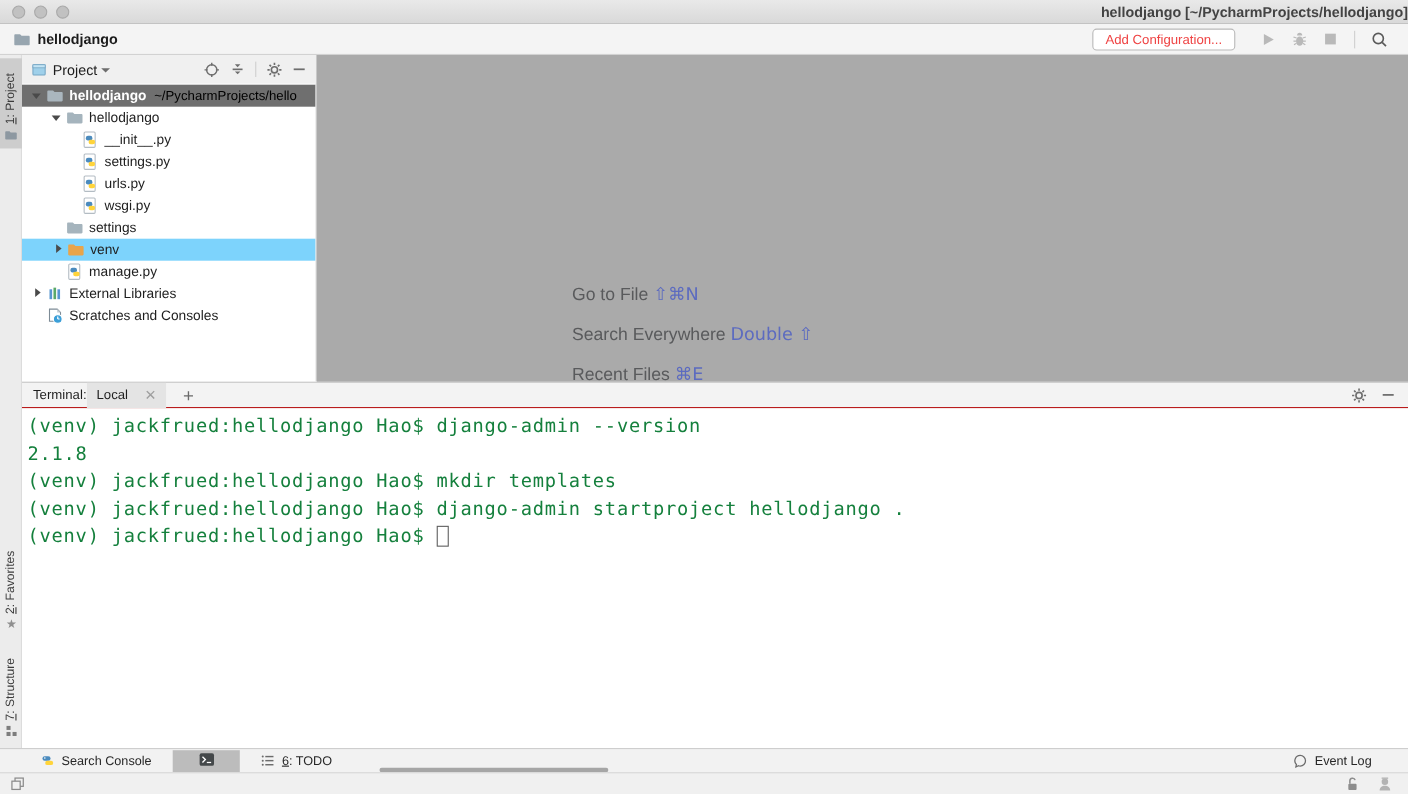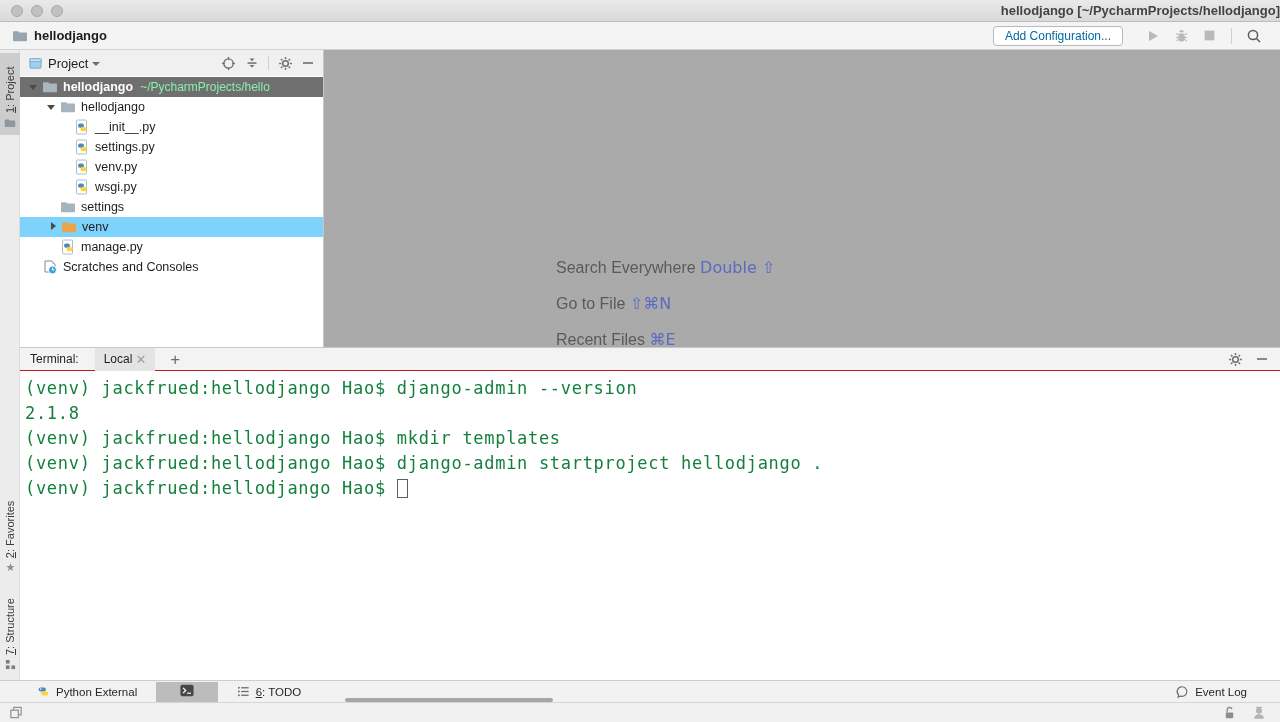--- a/index.html
+++ b/index.html
@@ -13,53 +13,53 @@
   .light { width:12px; height:12px; border-radius:50%; background:#c1c1c1; border:1px solid #a9a9a9; }
   .win-title { text-align:right; line-height:21px; font-size:13px; color:#434343; font-weight:bold; }
 
   
   .toolbar { position:absolute; top:22px; left:0; width:1280px; height:28px; background:#f4f4f4;
     border-bottom:1px solid #d2d2d2; display:flex; align-items:center; padding:0 12px; }
   .nav-folder { width:16px; height:16px; margin-right:6px; }
   .breadcrumb-label { font-weight:bold; font-size:13px; color:#1c1c1c; }
   .toolbar-spacer { flex:1; }
   .add-config-btn { height:20px; background:#fff; border:1px solid #b9b9b9; border-radius:4px;
-    font-size:12px; color:#0369a1; padding:0 11px; line-height:18px; margin-right:16px;
+    font-size:12px; color:#ef4444; padding:0 11px; line-height:18px; margin-right:16px;
     font-family:"Liberation Sans", sans-serif; }
   .tb-ico { width:16px; height:16px; margin:0 6px; display:inline-flex; align-items:center; justify-content:center; }
   .tb-divider { width:1px; height:16px; background:#cfcfcf; margin:0 8px; }
 
   
   .workspace { position:absolute; top:50px; left:0; width:1280px; height:630px; display:flex; }
   .stripe { width:20px; background:#ececec; border-right:1px solid #dcdcdc; position:relative; flex:none; }
   .stripe-tab { position:absolute; left:0; transform:rotate(-90deg); transform-origin:0 0;
     height:20px; display:flex; align-items:center; gap:4px; padding:0 6px; font-size:11px; color:#3b3b3b; white-space:nowrap; }
   .stripe-tab .num { text-decoration:underline; }
   .stripe-tab.active { background:#cdcdcd; }
   .stripe-ico { display:inline-flex; transform:rotate(90deg); }
   .star-glyph { font-size:11px; color:#8f8f8f; }
 
   .right-col { flex:1; display:flex; flex-direction:column; min-width:0; }
   .upper { height:297px; display:flex; min-height:0; }
 
   
-  .project-panel { width:304px; flex:none; background:#fff; border-right:1px solid #c6c6c6;
+  .project-panel { width:268px; flex:none; background:#fff; border-right:1px solid #c6c6c6;
     display:flex; flex-direction:column; overflow:hidden; }
   .pp-header { height:26px; background:#f0f0f0; display:flex; align-items:center; padding:0 9px; flex:none; }
   .pp-title { font-size:13px; color:#1c1c1c; margin:0 4px 0 6px; }
   .chev { width:0; height:0; border-left:4px solid transparent; border-right:4px solid transparent;
     border-top:4.5px solid #6d6d6d; margin-top:2px; }
   .pp-actions { margin-left:auto; display:flex; align-items:center; gap:9px; }
   .pp-divider { width:1px; height:14px; background:#cfcfcf; }
 
   .tree { flex:1; overflow:hidden; padding-top:1px; }
   .tree-row { height:20px; display:flex; align-items:center; white-space:nowrap; cursor:default; }
   .tree-row.selected { background:#6f6f6f; }
   .tree-row.selected .tlabel { color:#ffffff; font-weight:bold; }
-  .tree-row.selected .tsecondary { color:#86efac; }
+  .tree-row.selected .tsecondary { color:#000000; }
   .tree-row.highlight { background:#7dd3fc;padding-left:27px; }
   .lvl0 { padding-left:8px; } .lvl1 { padding-left:26px; } .lvl2 { padding-left:54px; }
   .arrow { width:12px; height:12px; position:relative; flex:none; margin-right:2px; }
   .arrow.down::after { content:""; position:absolute; left:1px; top:4px;
     border-left:4.5px solid transparent; border-right:4.5px solid transparent; border-top:5.5px solid #4a4a4a; }
   .arrow.right::after { content:""; position:absolute; left:4px; top:1px;
     border-top:4.5px solid transparent; border-bottom:4.5px solid transparent; border-left:5.5px solid #4a4a4a; }
   .ticon { width:16px; height:16px; flex:none; margin-right:5px; display:inline-flex; }
   .tlabel { font-size:12.5px; color:#1e1e1e; }
   .tsecondary { font-size:12px; color:#8a8a8a; margin-left:7px; }
@@ -68,22 +68,22 @@
   .editor { flex:1; background:#aaaaaa; position:relative; overflow:hidden; min-width:0; }
   .shortcuts { position:absolute; left:232px; top:208px; }
   .sc-line { height:36px; font-size:16px; color:#595a5c; white-space:nowrap; }
   .sc-keys { color:#5c6bc0; font-family:"DejaVu Sans", sans-serif; }
 
   
   .terminal-panel { flex:1; display:flex; flex-direction:column; min-height:0; background:#fff; }
   .term-header { height:24px; flex:none; background:#f3f3f3; border-top:1px solid #c6c6c6;
     border-bottom:1px solid #b91c1c; display:flex; align-items:center; padding:0 12px 0 10px; }
   .term-label { font-size:12px; color:#1f1f1f; }
-  .term-tab { margin-left:16px; height:23px; background:#e4e4e4; display:flex; align-items:center;
-    gap:3px; padding:0 9px; font-size:12px; color:#1f1f1f; }
+  .term-tab { margin-left:0; height:23px; background:#e4e4e4; display:flex; align-items:center;
+    gap:15px; padding:0 9px; font-size:12px; color:#1f1f1f; }
   .tab-close { color:#9e9e9e; font-size:13px; line-height:1; }
   .term-plus { margin-left:15px; font-size:17px; color:#6b6b6b; line-height:1; }
   .term-actions { margin-left:auto; display:flex; align-items:center; gap:13px; }
   .term-body { flex:1; padding:7px 0 0 5px; font-family:"DejaVu Sans Mono","Liberation Mono",monospace;
     font-size:17px; letter-spacing:0.7px; color:#15803d; overflow:hidden; }
   .term-line { height:25px; white-space:pre; }
   .cursor-box { display:inline-block; width:11px; height:19px; border:1.5px solid #5f5f5f; vertical-align:-4px; }
 
   
   .toolwin-bar { position:absolute; left:0; top:680px; width:1280px; height:22px; background:#f2f2f2;
@@ -278,21 +278,21 @@
             <span class="tlabel">settings.py</span>
           </div>
           <div class="tree-row lvl2">
             <span class="ticon">
                 <svg width="16" height="16" viewBox="0 0 16 16">
                   <rect x="2.5" y="1" width="10" height="14" rx="1" fill="#fff" stroke="#b3bcc3"></rect>
                   <rect x="4" y="4.5" width="6" height="4.2" rx="2" fill="#4b8bbe"></rect>
                   <rect x="6.5" y="8" width="6" height="4.2" rx="2" fill="#ffd43b"></rect>
                 </svg>
               </span>
-            <span class="tlabel">venv.py</span>
+            <span class="tlabel">urls.py</span>
           </div>
           <div class="tree-row lvl2">
             <span class="ticon">
                 <svg width="16" height="16" viewBox="0 0 16 16">
                   <rect x="2.5" y="1" width="10" height="14" rx="1" fill="#fff" stroke="#b3bcc3"></rect>
                   <rect x="4" y="4.5" width="6" height="4.2" rx="2" fill="#4b8bbe"></rect>
                   <rect x="6.5" y="8" width="6" height="4.2" rx="2" fill="#ffd43b"></rect>
                 </svg>
               </span>
             <span class="tlabel">wsgi.py</span>
@@ -318,41 +318,52 @@
           <div class="tree-row lvl1">
             <span class="arrow"></span>
             <span class="ticon">
                 <svg width="16" height="16" viewBox="0 0 16 16">
                   <rect x="2.5" y="1" width="10" height="14" rx="1" fill="#fff" stroke="#b3bcc3"></rect>
                   <rect x="4" y="4.5" width="6" height="4.2" rx="2" fill="#4b8bbe"></rect>
                   <rect x="6.5" y="8" width="6" height="4.2" rx="2" fill="#ffd43b"></rect>
                 </svg>
               </span>
             <span class="tlabel">manage.py</span>
+          </div>
+          <div class="tree-row lvl0">
+            <span class="arrow right"></span>
+            <span class="ticon">
+                <svg width="16" height="16" viewBox="0 0 16 16">
+                  <rect x="3" y="4" width="2.4" height="9" fill="#5795d0"></rect>
+                  <rect x="6.6" y="2.5" width="2.4" height="10.5" fill="#59a869"></rect>
+                  <rect x="10.2" y="4" width="2.4" height="9" fill="#5795d0"></rect>
+                </svg>
+              </span>
+            <span class="tlabel">External Libraries</span>
           </div>
           <div class="tree-row lvl0">
             <span class="arrow"></span>
             <span class="ticon">
                 <svg width="16" height="16" viewBox="0 0 16 16">
                   <path d="M3 2h7l3 3v8H3z" fill="#fff" stroke="#7d8b96"></path>
                   <path d="M10 2l3 3h-3z" fill="#c2ccd3"></path>
                   <circle cx="10.5" cy="11" r="4" fill="#3b9fd8" stroke="#fff"></circle>
                   <line x1="10.5" y1="11" x2="10.5" y2="8.8" stroke="#fff" stroke-width="1.1"></line>
                   <line x1="10.5" y1="11" x2="12.2" y2="11" stroke="#fff" stroke-width="1.1"></line>
                 </svg>
               </span>
             <span class="tlabel">Scratches and Consoles</span>
           </div>
         </div>
       </div>
 
       <div class="editor">
         <div class="shortcuts">
+          <div class="sc-line"><span>Go to File </span><span class="sc-keys">⇧⌘N</span></div>
           <div class="sc-line"><span>Search Everywhere </span><span class="sc-keys">Double ⇧</span></div>
-          <div class="sc-line"><span>Go to File </span><span class="sc-keys">⇧⌘N</span></div>
           <div class="sc-line"><span>Recent Files </span><span class="sc-keys">⌘E</span></div>
         </div>
       </div>
     </div>
 
     <div class="terminal-panel">
       <div class="term-header">
         <span class="term-label">Terminal:</span>
         <span class="term-tab">
           <span>Local</span>
@@ -395,21 +406,21 @@
 
 <div class="toolwin-bar">
   <div class="tw-btn">
     <span>
       <svg width="13" height="13" viewBox="0 0 16 16">
           <rect x="2" y="3" width="9" height="5" rx="2.5" fill="#4b8bbe"></rect>
           <rect x="5" y="8" width="9" height="5" rx="2.5" fill="#ffd43b"></rect>
           <circle cx="4.6" cy="5" r="0.9" fill="#fff"></circle>
         </svg>
     </span>
-    <span>Python External</span>
+    <span>Search Console</span>
   </div>
   <div class="tw-btn active">
     <span>
       <svg width="14" height="13" viewBox="0 0 16 14">
           <rect x="0.5" y="0.5" width="15" height="13" rx="2" fill="#44484a"></rect>
           <path d="M3.5 4l3 3-3 3" fill="none" stroke="#fff" stroke-width="1.4"></path>
           <rect x="8" y="9.4" width="4.5" height="1.3" fill="#fff"></rect>
         </svg>
     </span>
     <span>Terminal</span>

